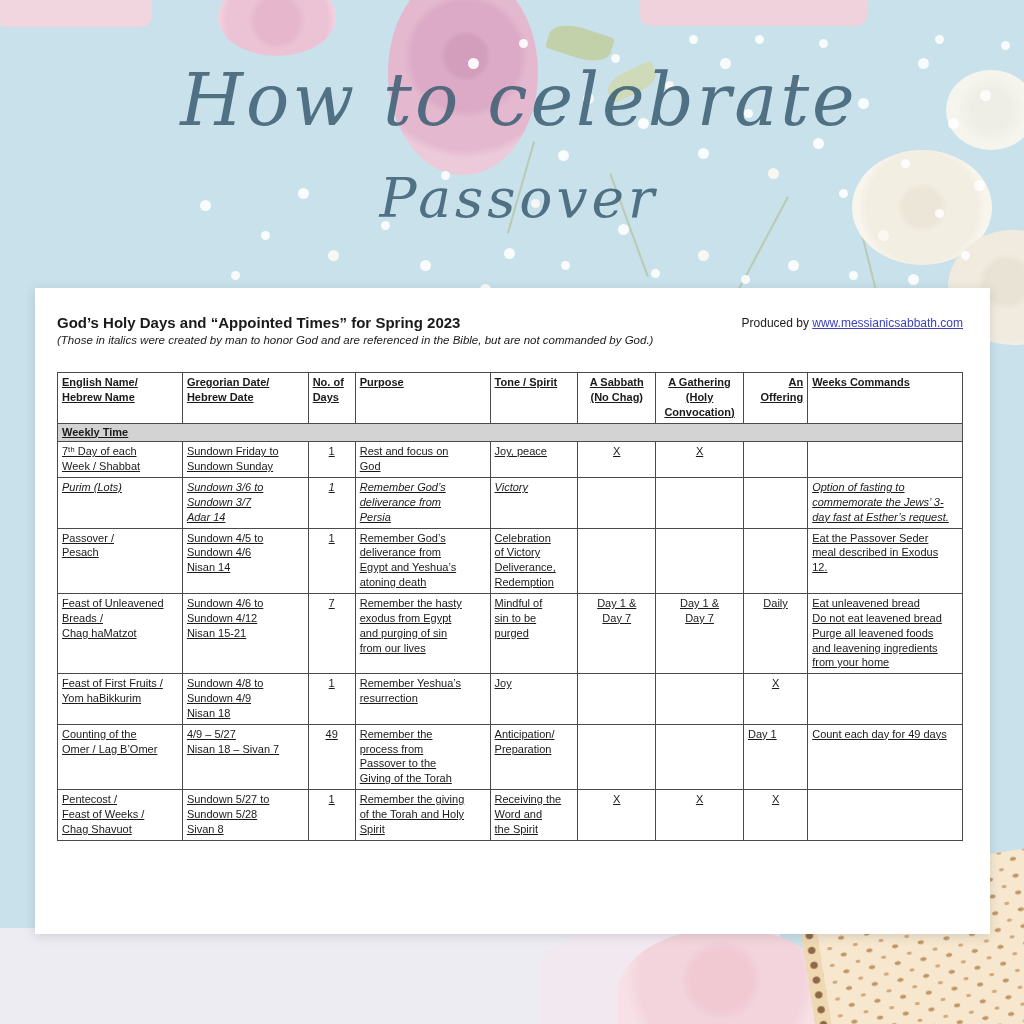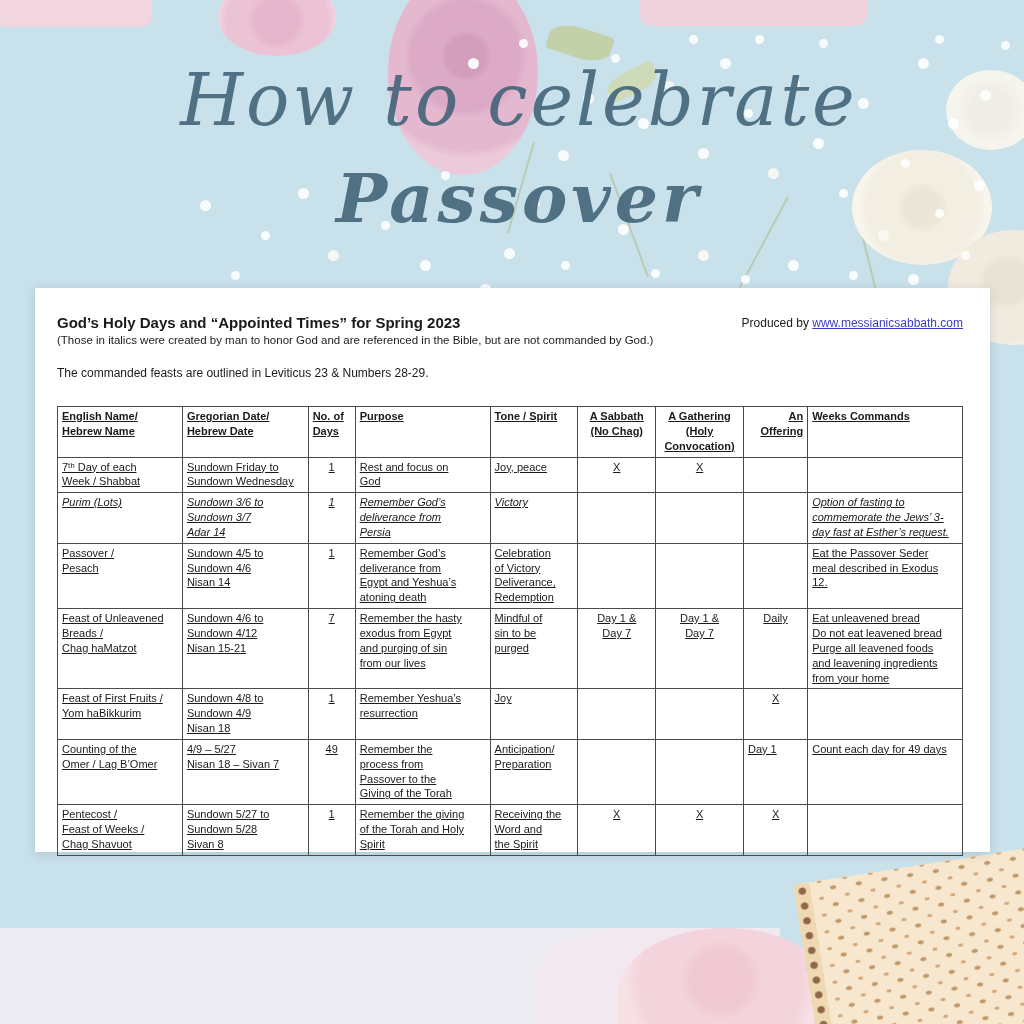--- a/index.html
+++ b/index.html
@@ -68,30 +68,30 @@
   .matzah-edge { position:absolute; left:0; top:0; width:16px; height:185px;
     background-color:#e9cf9e;
     background-image:radial-gradient(#6f3d15 3.2px, transparent 4.4px);
     background-size:16px 15px; }
   .bg-wash { left:0; top:0; width:1024px; height:1024px; background:rgba(255,255,255,.22); z-index:3; }
 
   
   .hero { position:absolute; left:0; top:48px; width:1024px; z-index:4; text-align:center;
     font-family:"DejaVu Serif", serif; font-style:italic; color:rgba(63,96,116,.88);padding-left:14px; }
   .hero .line1 { font-size:72px; line-height:104px; letter-spacing:3px; }
-  .hero .line2 { font-size:68px; line-height:92px; letter-spacing:4px;font-weight:bold; }
+  .hero .line2 { font-size:55px; line-height:92px; letter-spacing:4px; }
 
   
-  .panel { position:absolute; left:35px; top:288px; width:955px; height:564px; background:#ffffff;
+  .panel { position:absolute; left:35px; top:288px; width:955px; height:646px; background:#ffffff;
     z-index:5; box-shadow:0 2px 10px rgba(80,80,90,.18); padding:26px 27px 0 22px; color:#1a1a1a; }
   .doc-head { display:flex; justify-content:space-between; align-items:flex-start; }
   .doc-title { font-size:15px; font-weight:bold; }
   .produced { font-size:12px; white-space:nowrap; padding-top:2px;margin-left:44px; }
   .produced a { color:#3a3fbf; text-decoration:underline; }
-  .note { font-size:11.5px; margin-top:3px; }
+  .note { font-size:11.5px; font-style:italic; margin-top:3px; }
   .intro { font-size:12px; margin-top:20px; }
 
   table { width:100%; border-collapse:collapse; table-layout:fixed; margin-top:26px;text-decoration:underline; }
   th, td { border:1px solid #4a4a4a; font-size:11px; line-height:1.35; padding:2px 4px 3px;
     vertical-align:top; text-align:left; white-space:pre-line; word-wrap:break-word; }
   th { font-weight:bold; }
   .section-row td { background:#d3d3d3; font-weight:bold; padding:1px 4px 2px; }
   .italic-row td { font-style:italic; }
 </style>
 </head>
@@ -126,21 +126,20 @@
 
 <div class="panel">
   <div class="doc-head">
     <div class="doc-title">God’s Holy Days and “Appointed Times” for Spring 2023</div>
     <div class="produced">
       <span>Produced by</span>
       <a href="#">www.messianicsabbath.com</a>
     </div>
   </div>
   <div class="note">(Those in italics were created by man to honor God and are referenced in the Bible, but are not commanded by God.)</div>
-  <div class="intro">The commanded feasts are outlined in Leviticus 23 &amp; Numbers 28-29.</div>
 
   <table>
     <colgroup id="cols">
         <col style="width: 13.8%;">
         <col style="width: 13.9%;">
         <col style="width: 5.2%;">
         <col style="width: 14.9%;">
         <col style="width: 9.7%;">
         <col style="width: 8.6%;">
         <col style="width: 9.7%;">
@@ -161,25 +160,28 @@
 (No Chag)</th>
           <th style="text-align: center;">A Gathering
 (Holy
 Convocation)</th>
           <th style="text-align: right;">An
 Offering</th>
           <th>Weeks Commands</th>
         </tr>
       </thead>
     <tbody id="table-body">
+        <tr class="section-row">
+          <td colspan="9">Weekly Time</td>
+        </tr>
         <tr>
           <td>7ᵗʰ Day of each
 Week / Shabbat</td>
           <td>Sundown Friday to
-Sundown Wednesday</td>
+Sundown Sunday</td>
           <td style="text-align: center;">1</td>
           <td>Rest and focus on
 God</td>
           <td>Joy, peace</td>
           <td style="text-align: center;">X</td>
           <td style="text-align: center;">X</td>
           <td style="text-align: center;"></td>
           <td></td>
         </tr>
         <tr class="italic-row">

